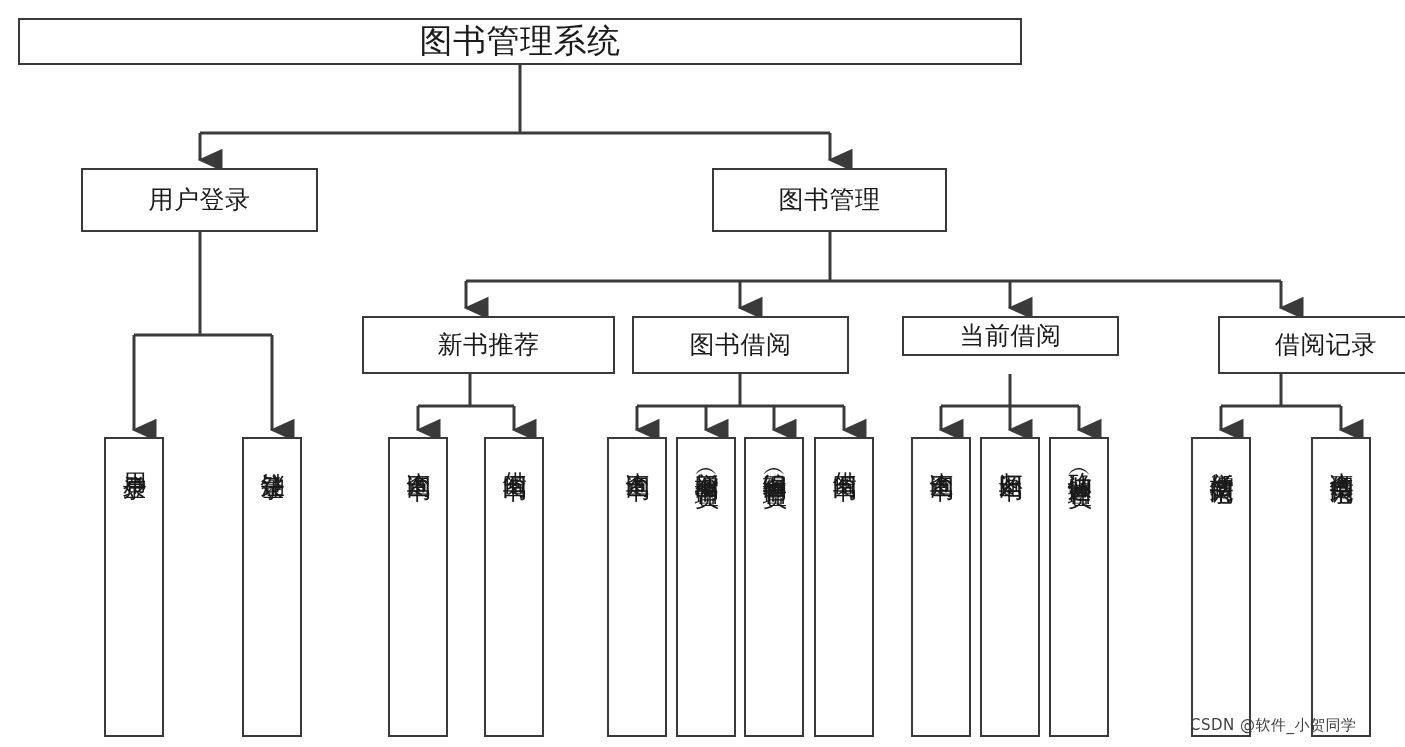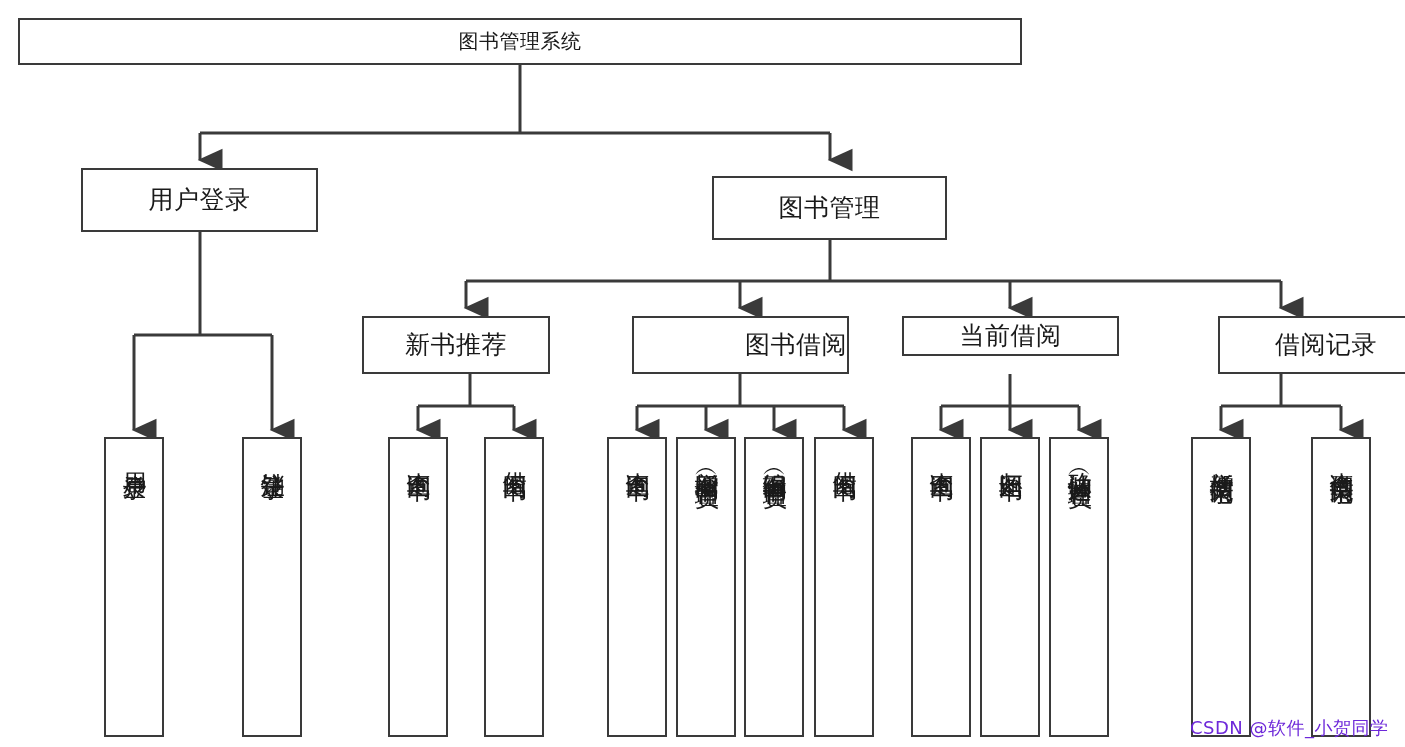--- a/index.html
+++ b/index.html
@@ -40,39 +40,39 @@
     display: block;
     text-align: center;
     line-height: 1.12;
     letter-spacing: 0.5px;
   }
   .node.horiz .label {
     writing-mode: horizontal-tb;
     font-size: 25px;
   }
   .node.root .label {
-    font-size: 20px;
+    font-size: 33px;
   }
   .node.vert {
     align-items: flex-start;
     justify-content: center;
     padding-top: 14px;
   }
   .node.vert .label {
     writing-mode: vertical-rl;
     text-orientation: upright;
     font-size: 24px;
     line-height: 1.22;
     letter-spacing: 2px;
     white-space: nowrap;
   }
   .watermark {
     position: absolute;
-    font-size: 18px;
-    color: #6d28d9;
+    font-size: 15px;
+    color: #404040;
     white-space: nowrap;
     letter-spacing: 0.5px;
     z-index: 5;
   }
 </style>
 </head>
 <body>
 
 <div id="canvas">
 
@@ -126,28 +126,28 @@
     </g>
   </svg>
 
   <div class="node root horiz" style="left:18px; top:18px; width:1004px; height:47px;">
     <span class="label">图书管理系统</span>
   </div>
 
   <div class="node horiz" style="left:81px; top:168px; width:237px; height:64px;">
     <span class="label">用户登录</span>
   </div>
-  <div class="node horiz" style="left:712px; top:176px; width:235px; height:64px;">
+  <div class="node horiz" style="left:712px; top:168px; width:235px; height:64px;">
     <span class="label">图书管理</span>
   </div>
 
-  <div class="node horiz" style="left:362px; top:316px; width:188px; height:58px;">
+  <div class="node horiz" style="left:362px; top:316px; width:253px; height:58px;">
     <span class="label">新书推荐</span>
   </div>
-  <div class="node horiz" style="left:632px; top:316px; width:217px; height:58px;justify-content:flex-end;">
+  <div class="node horiz" style="left:632px; top:316px; width:217px; height:58px;">
     <span class="label">图书借阅</span>
   </div>
   <div class="node horiz" style="left:902px; top:316px; width:217px; height:40px;">
     <span class="label">当前借阅</span>
   </div>
   <div class="node horiz" style="left:1172px; top:316px; width:216px; height:58px;margin-left:46px;">
     <span class="label">借阅记录</span>
   </div>
 
   <div class="node vert" style="left:104px; top:437px; width:60px; height:300px;">

